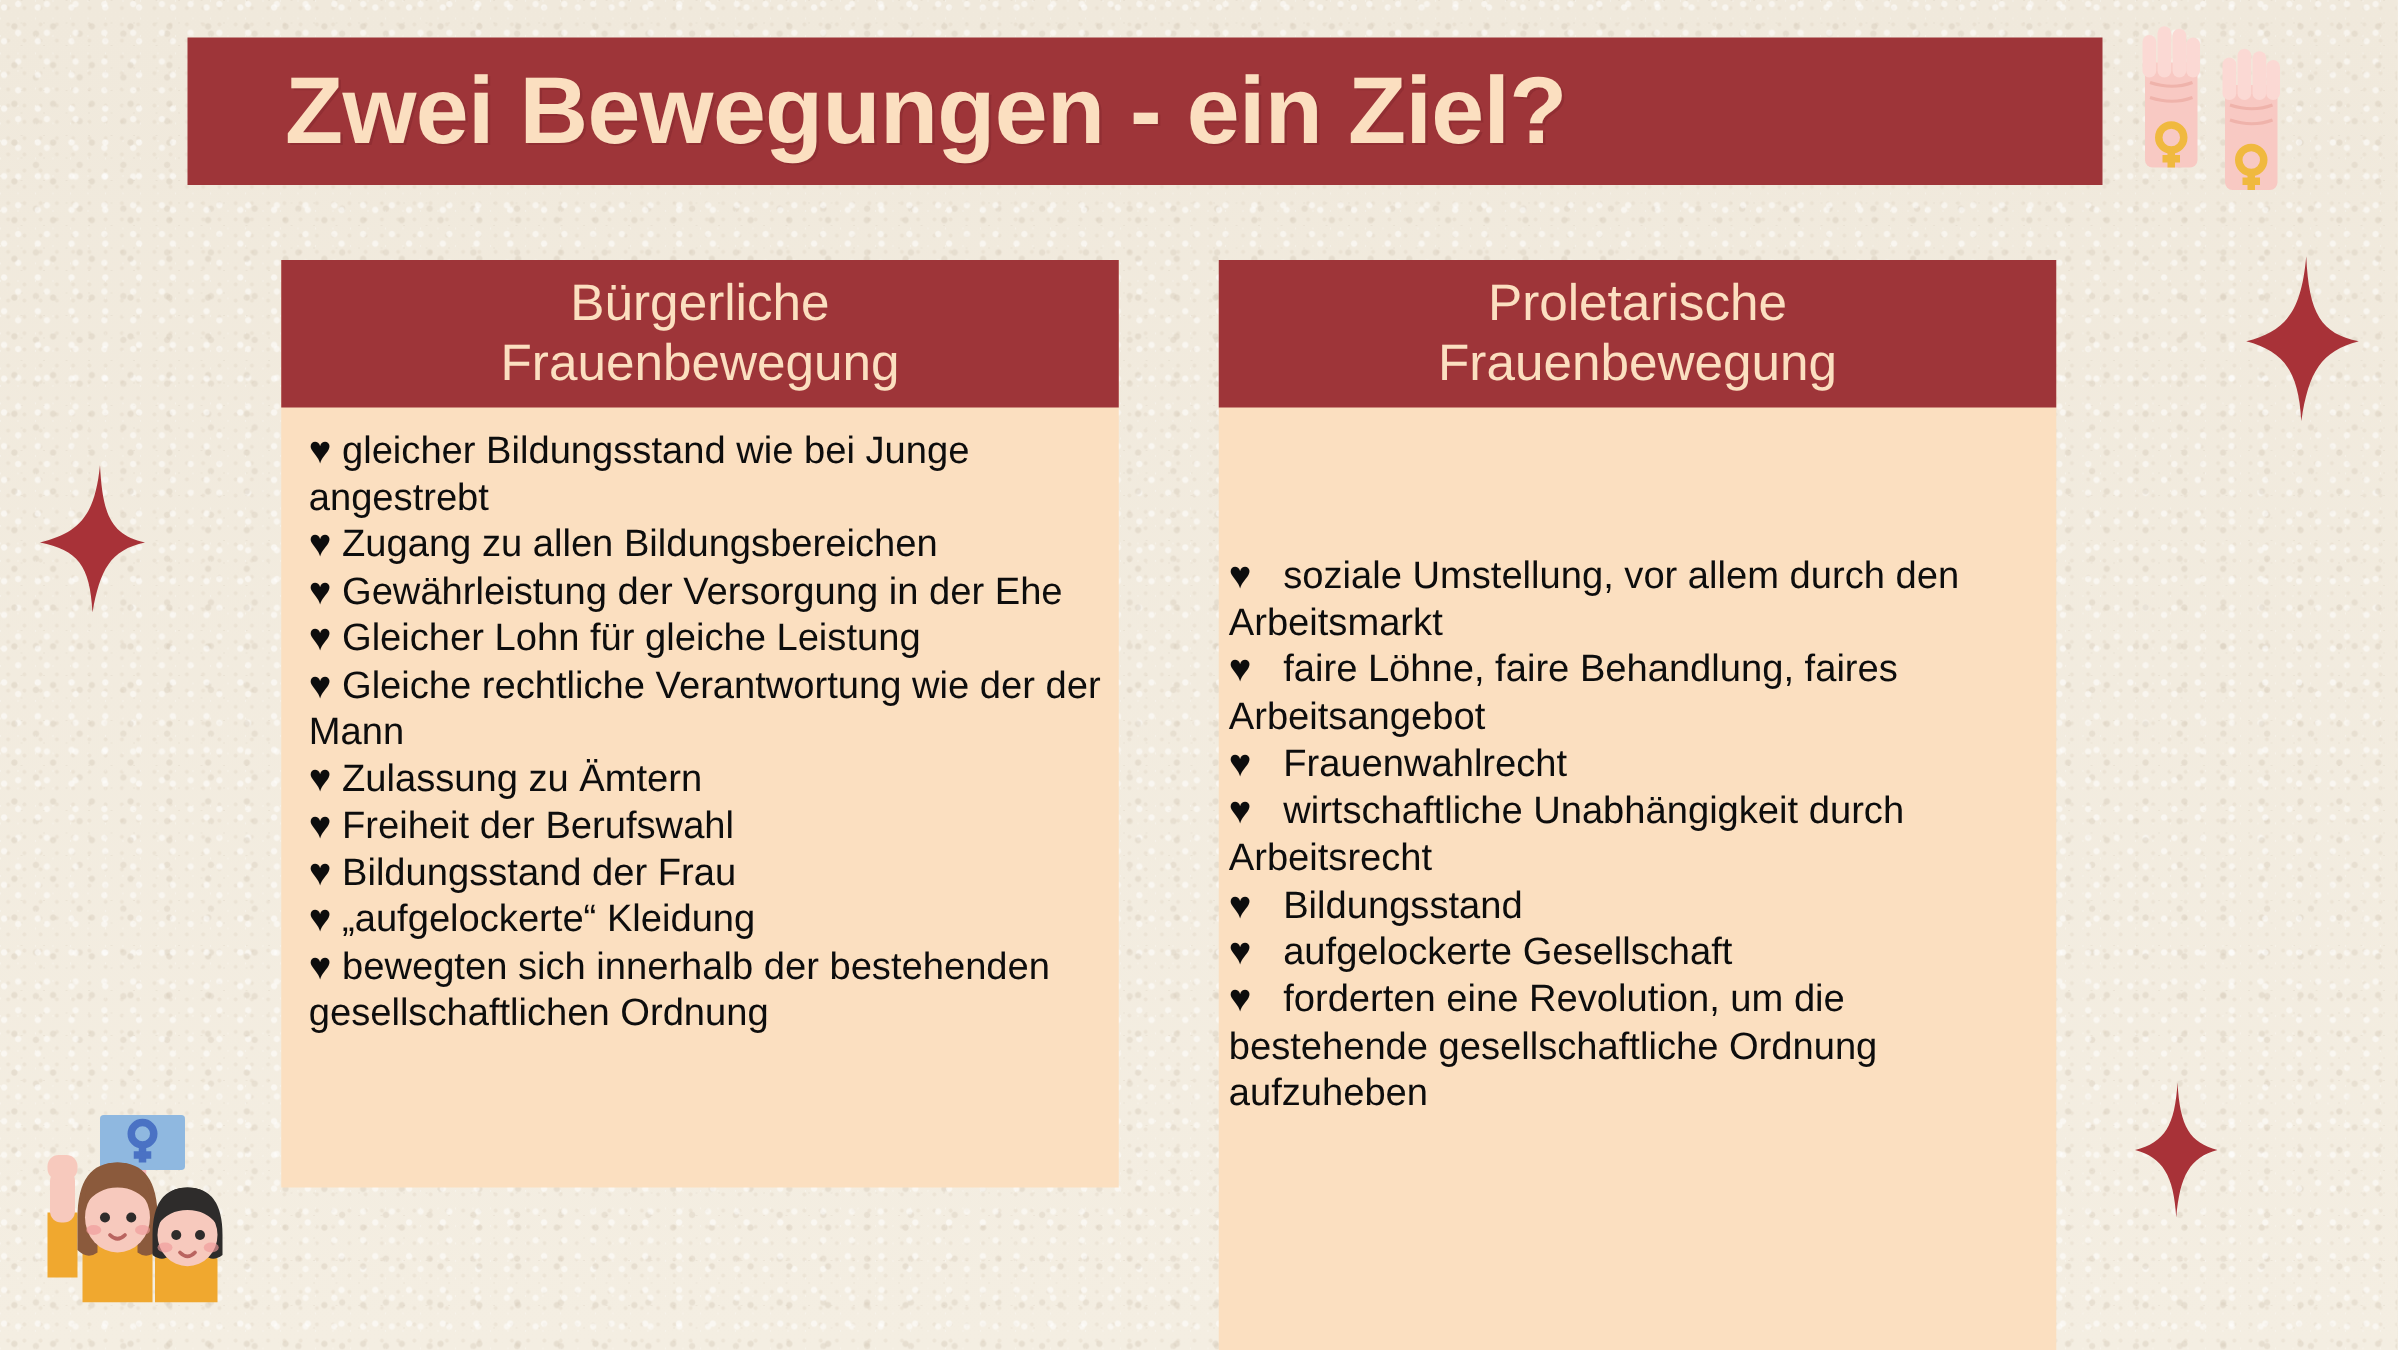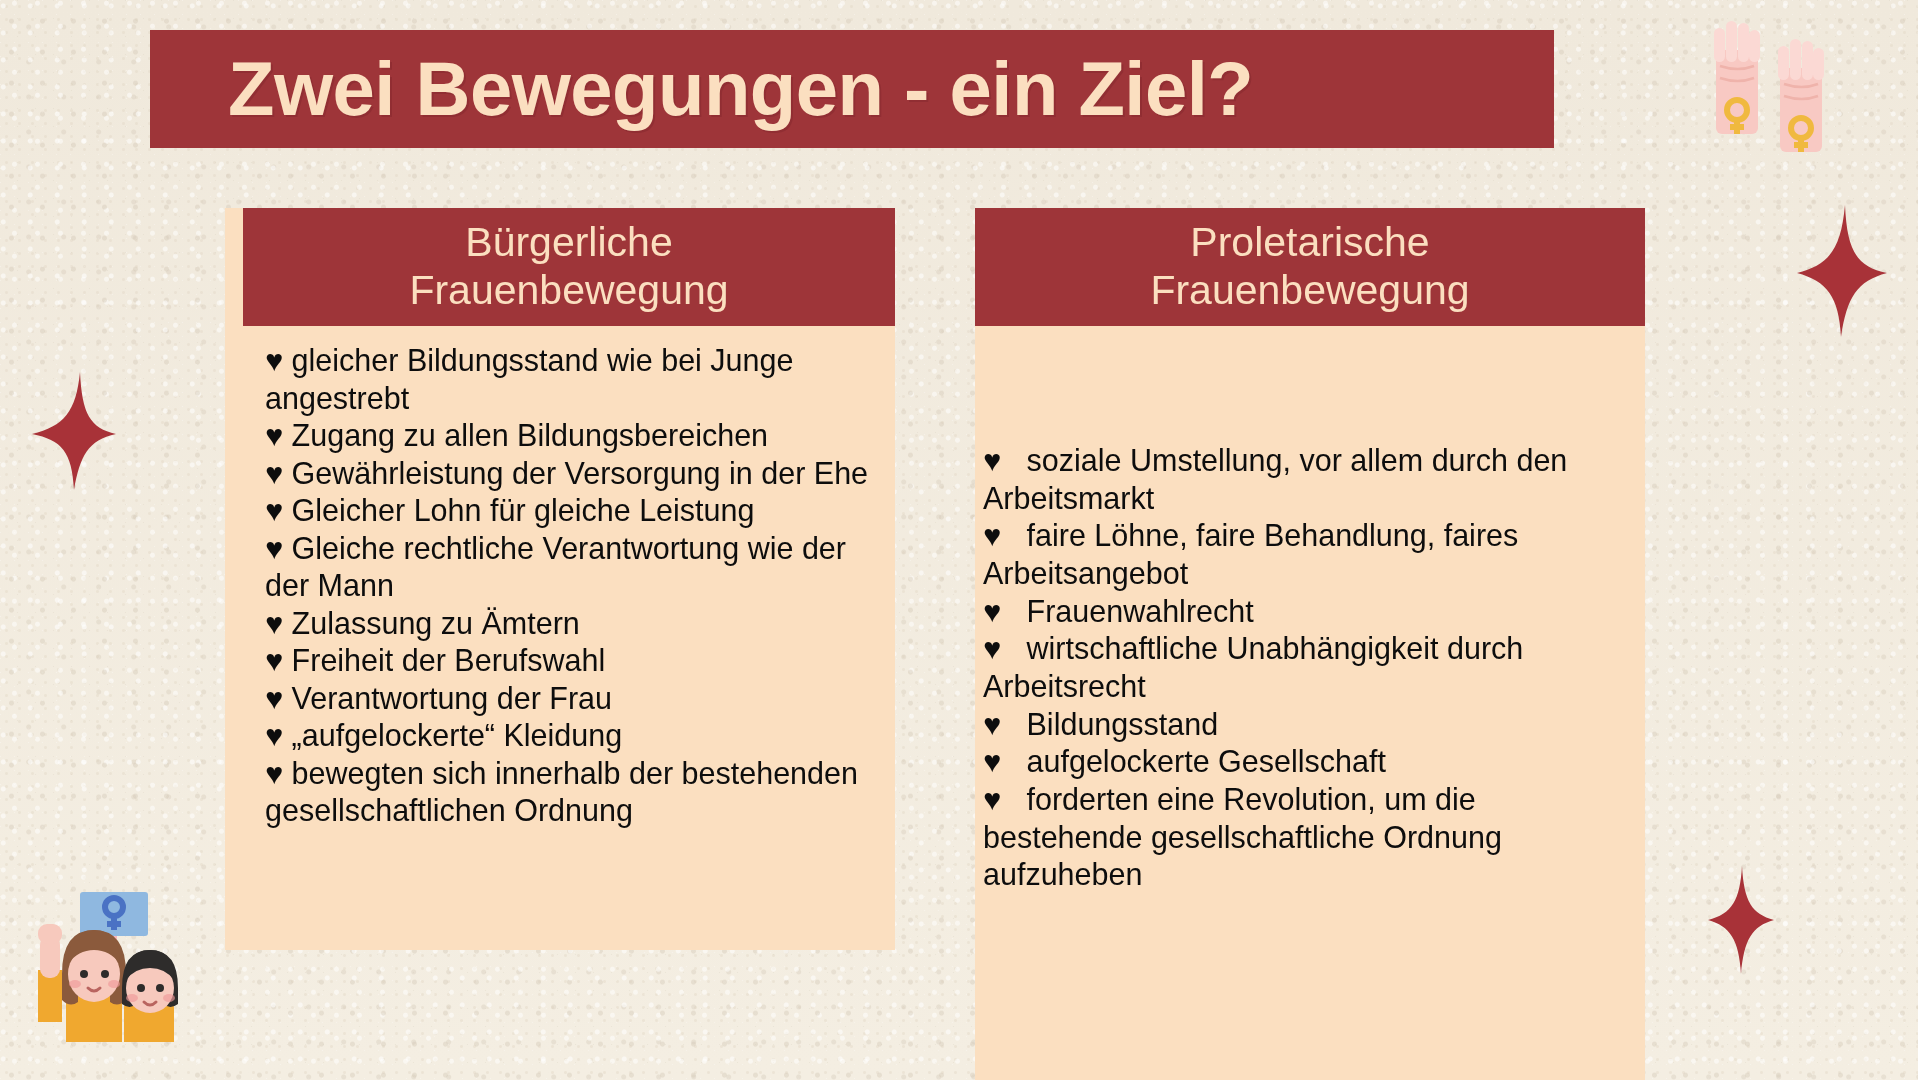--- a/index.html
+++ b/index.html
@@ -31,21 +31,21 @@
       linear-gradient(205deg, rgba(205,193,175,0.22) 0 1px, transparent 1px 9px),
       linear-gradient(0deg, #f4eee2, #f0e9dc);
     background-size: 27px 27px, 31px 31px, 23px 23px, 35px 35px, 13px 13px, 14px 14px, 18px 18px, 100% 100%;
   }
 
   
   .title-banner {
     position: absolute;
     left: 150px;
     top: 30px;
-    width: 1404px;
+    width: 1532px;
     height: 118px;
     background: #9e3539;
     display: flex;
     align-items: center;
     box-sizing: border-box;
     padding-left: 78px;
   }
   .title-text {
     font-size: 76px;
     font-weight: bold;
@@ -72,21 +72,21 @@
   }
   .fist.one { left: 8px;  top: 6px; }
   .fist.two { left: 72px; top: 24px; }
 
   
   .panel {
     position: absolute;
     background: #fbdfc0;
     box-sizing: border-box;
   }
-  .panel.left  { left: 225px;  top: 208px; width: 670px; height: 742px; padding-left: 18px; }
+  .panel.left  { left: 225px;  top: 208px; width: 670px; height: 742px; }
   .panel.right { left: 975px;  top: 208px; width: 670px; height: 1006px; border-radius: 29px; }
 
   .panel-head {
     background: #9e3539;
     height: 118px;
     display: flex;
     flex-direction: column;
     align-items: center;
     justify-content: center;
     text-align: center;
@@ -183,21 +183,21 @@
     </div>
     <div class="panel-body">
       <ul class="bullets">
         <li><span class="bullet-mark">♥</span> <span>gleicher Bildungsstand wie bei Junge angestrebt</span></li>
         <li><span class="bullet-mark">♥</span> <span>Zugang zu allen Bildungsbereichen</span></li>
         <li><span class="bullet-mark">♥</span> <span>Gewährleistung der Versorgung in der Ehe</span></li>
         <li><span class="bullet-mark">♥</span> <span>Gleicher Lohn für gleiche Leistung</span></li>
         <li><span class="bullet-mark">♥</span> <span>Gleiche rechtliche Verantwortung wie der der Mann</span></li>
         <li><span class="bullet-mark">♥</span> <span>Zulassung zu Ämtern</span></li>
         <li><span class="bullet-mark">♥</span> <span>Freiheit der Berufswahl</span></li>
-        <li><span class="bullet-mark">♥</span> <span>Verantwortung der Frau</span></li>
+        <li><span class="bullet-mark">♥</span> <span>Bildungsstand der Frau</span></li>
         <li><span class="bullet-mark">♥</span> <span>„aufgelockerte“ Kleidung</span></li>
         <li><span class="bullet-mark">♥</span> <span>bewegten sich innerhalb der bestehenden gesellschaftlichen Ordnung</span></li>
       </ul>
     </div>
   </div>
 
   <div class="panel right">
     <div class="panel-head">
       <div class="line">Proletarische</div>
       <div class="line">Frauenbewegung</div>

